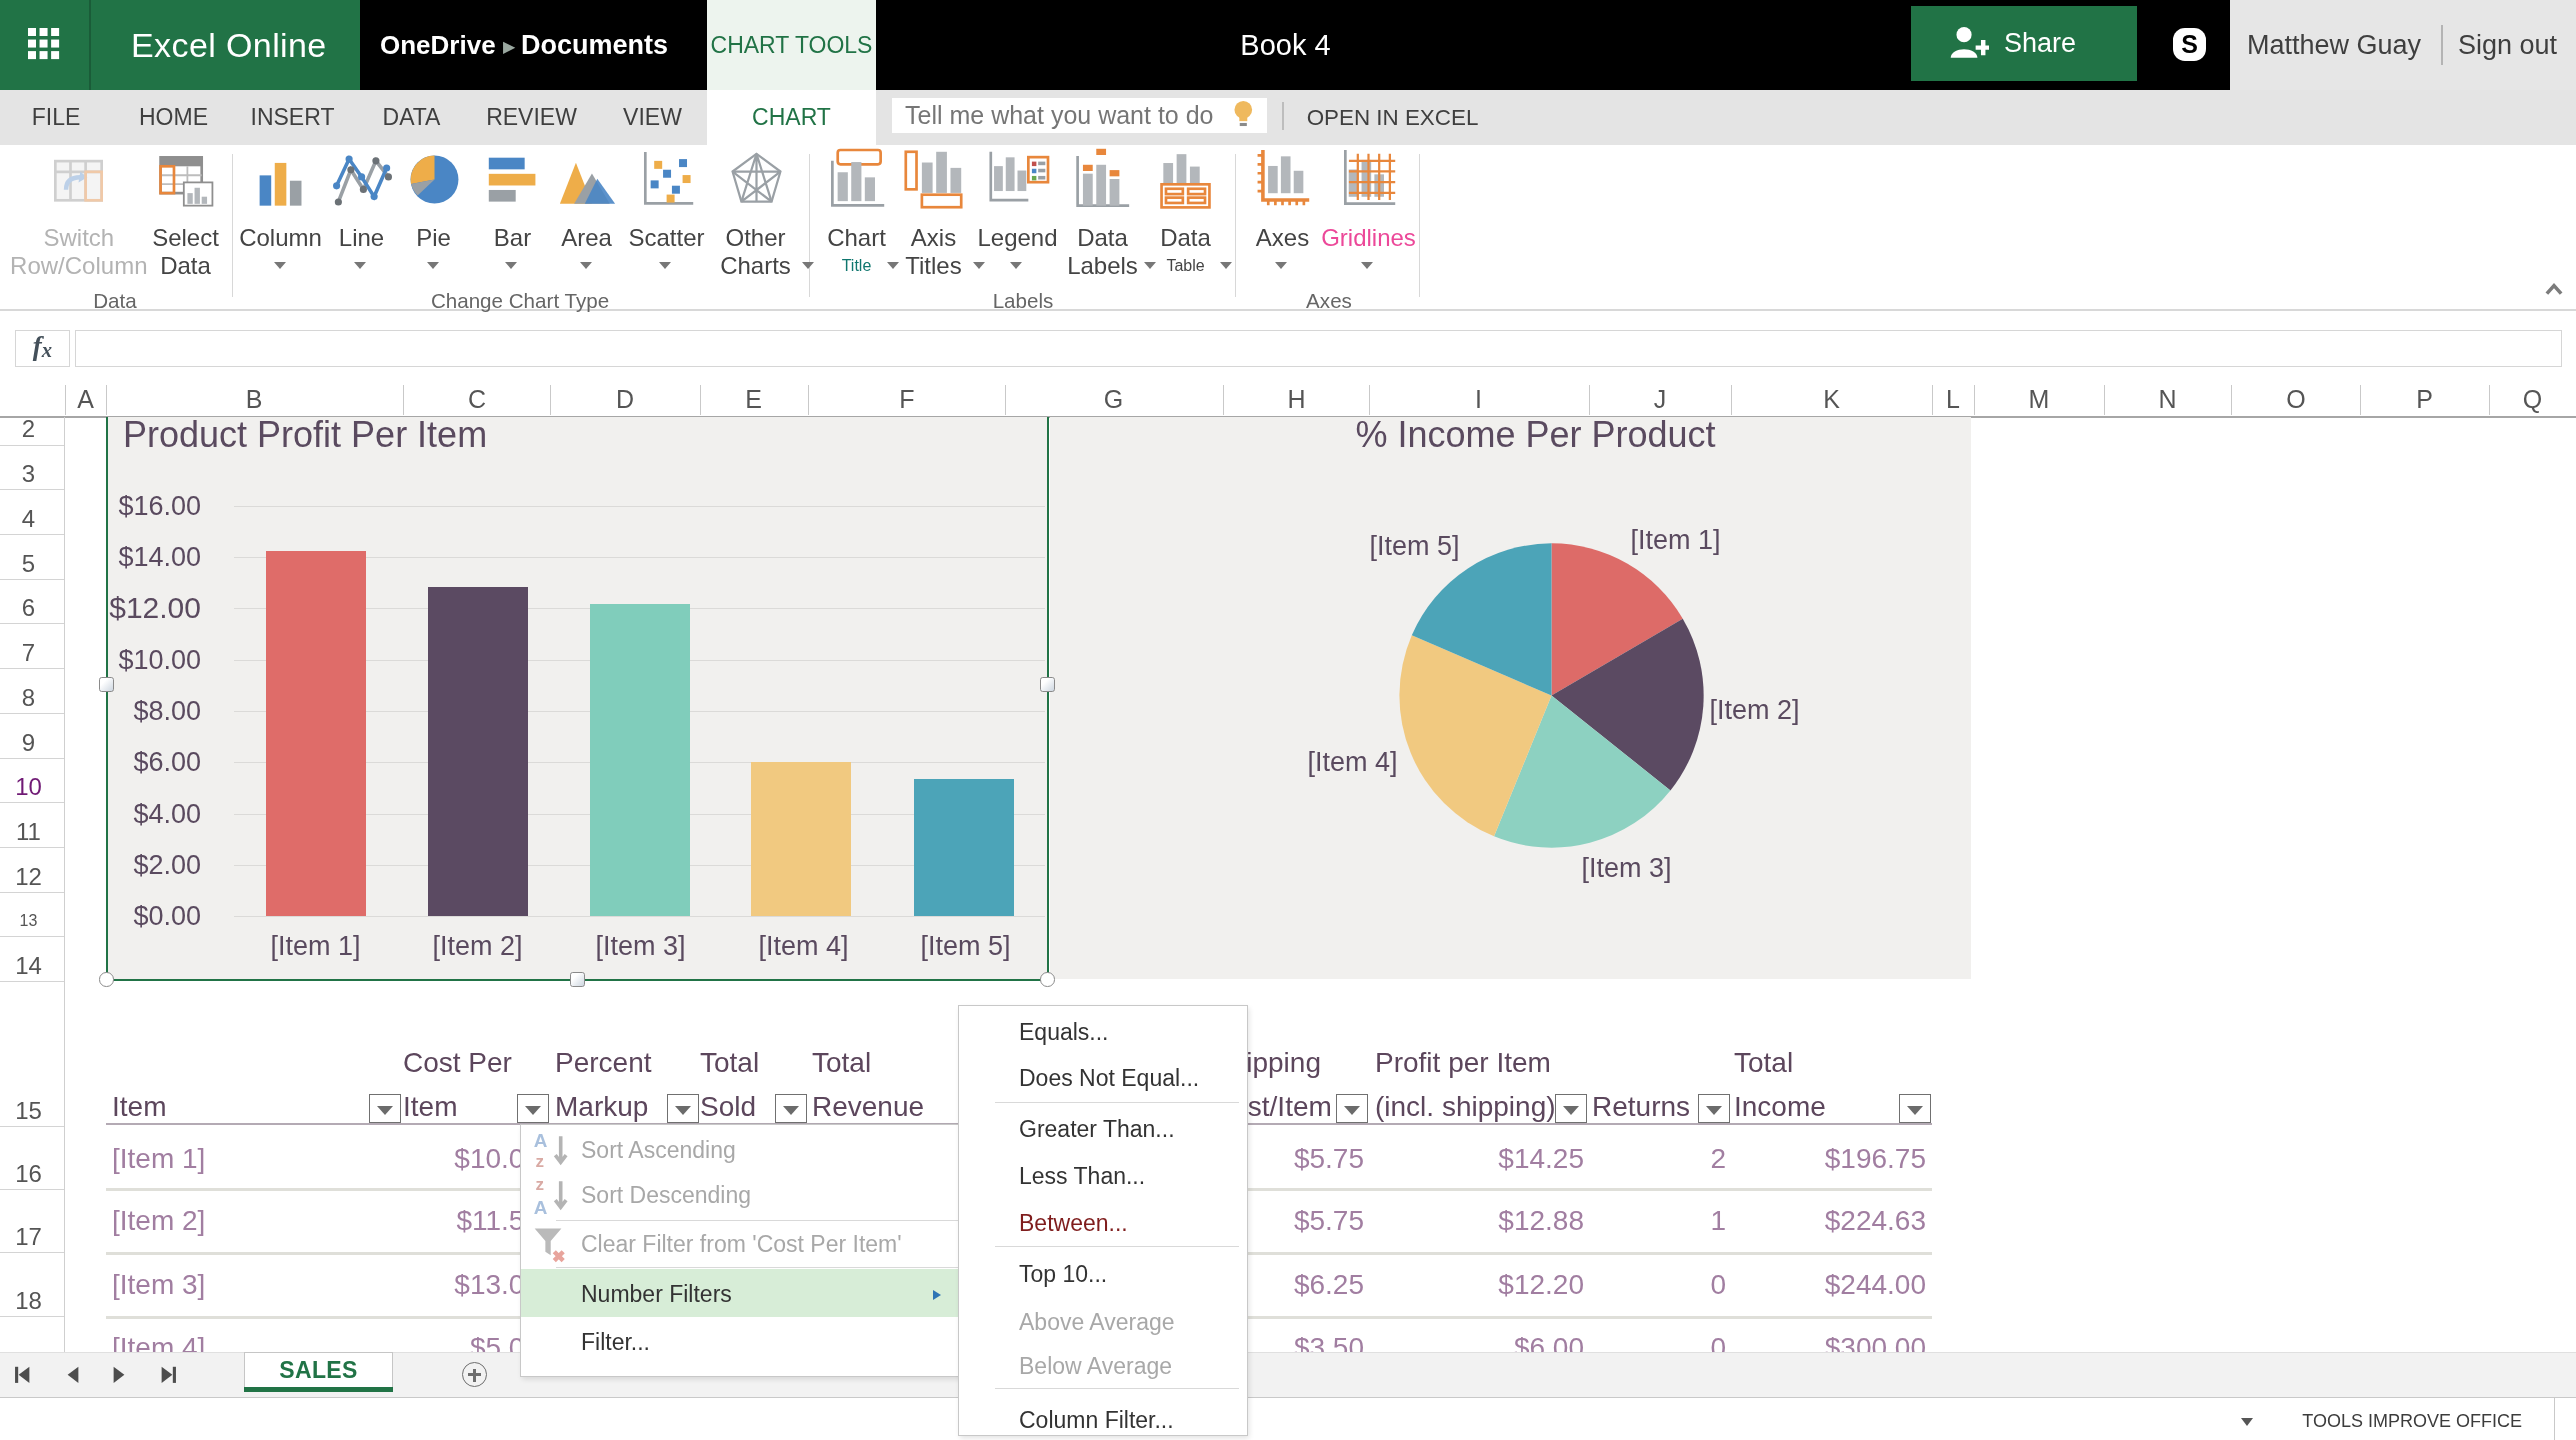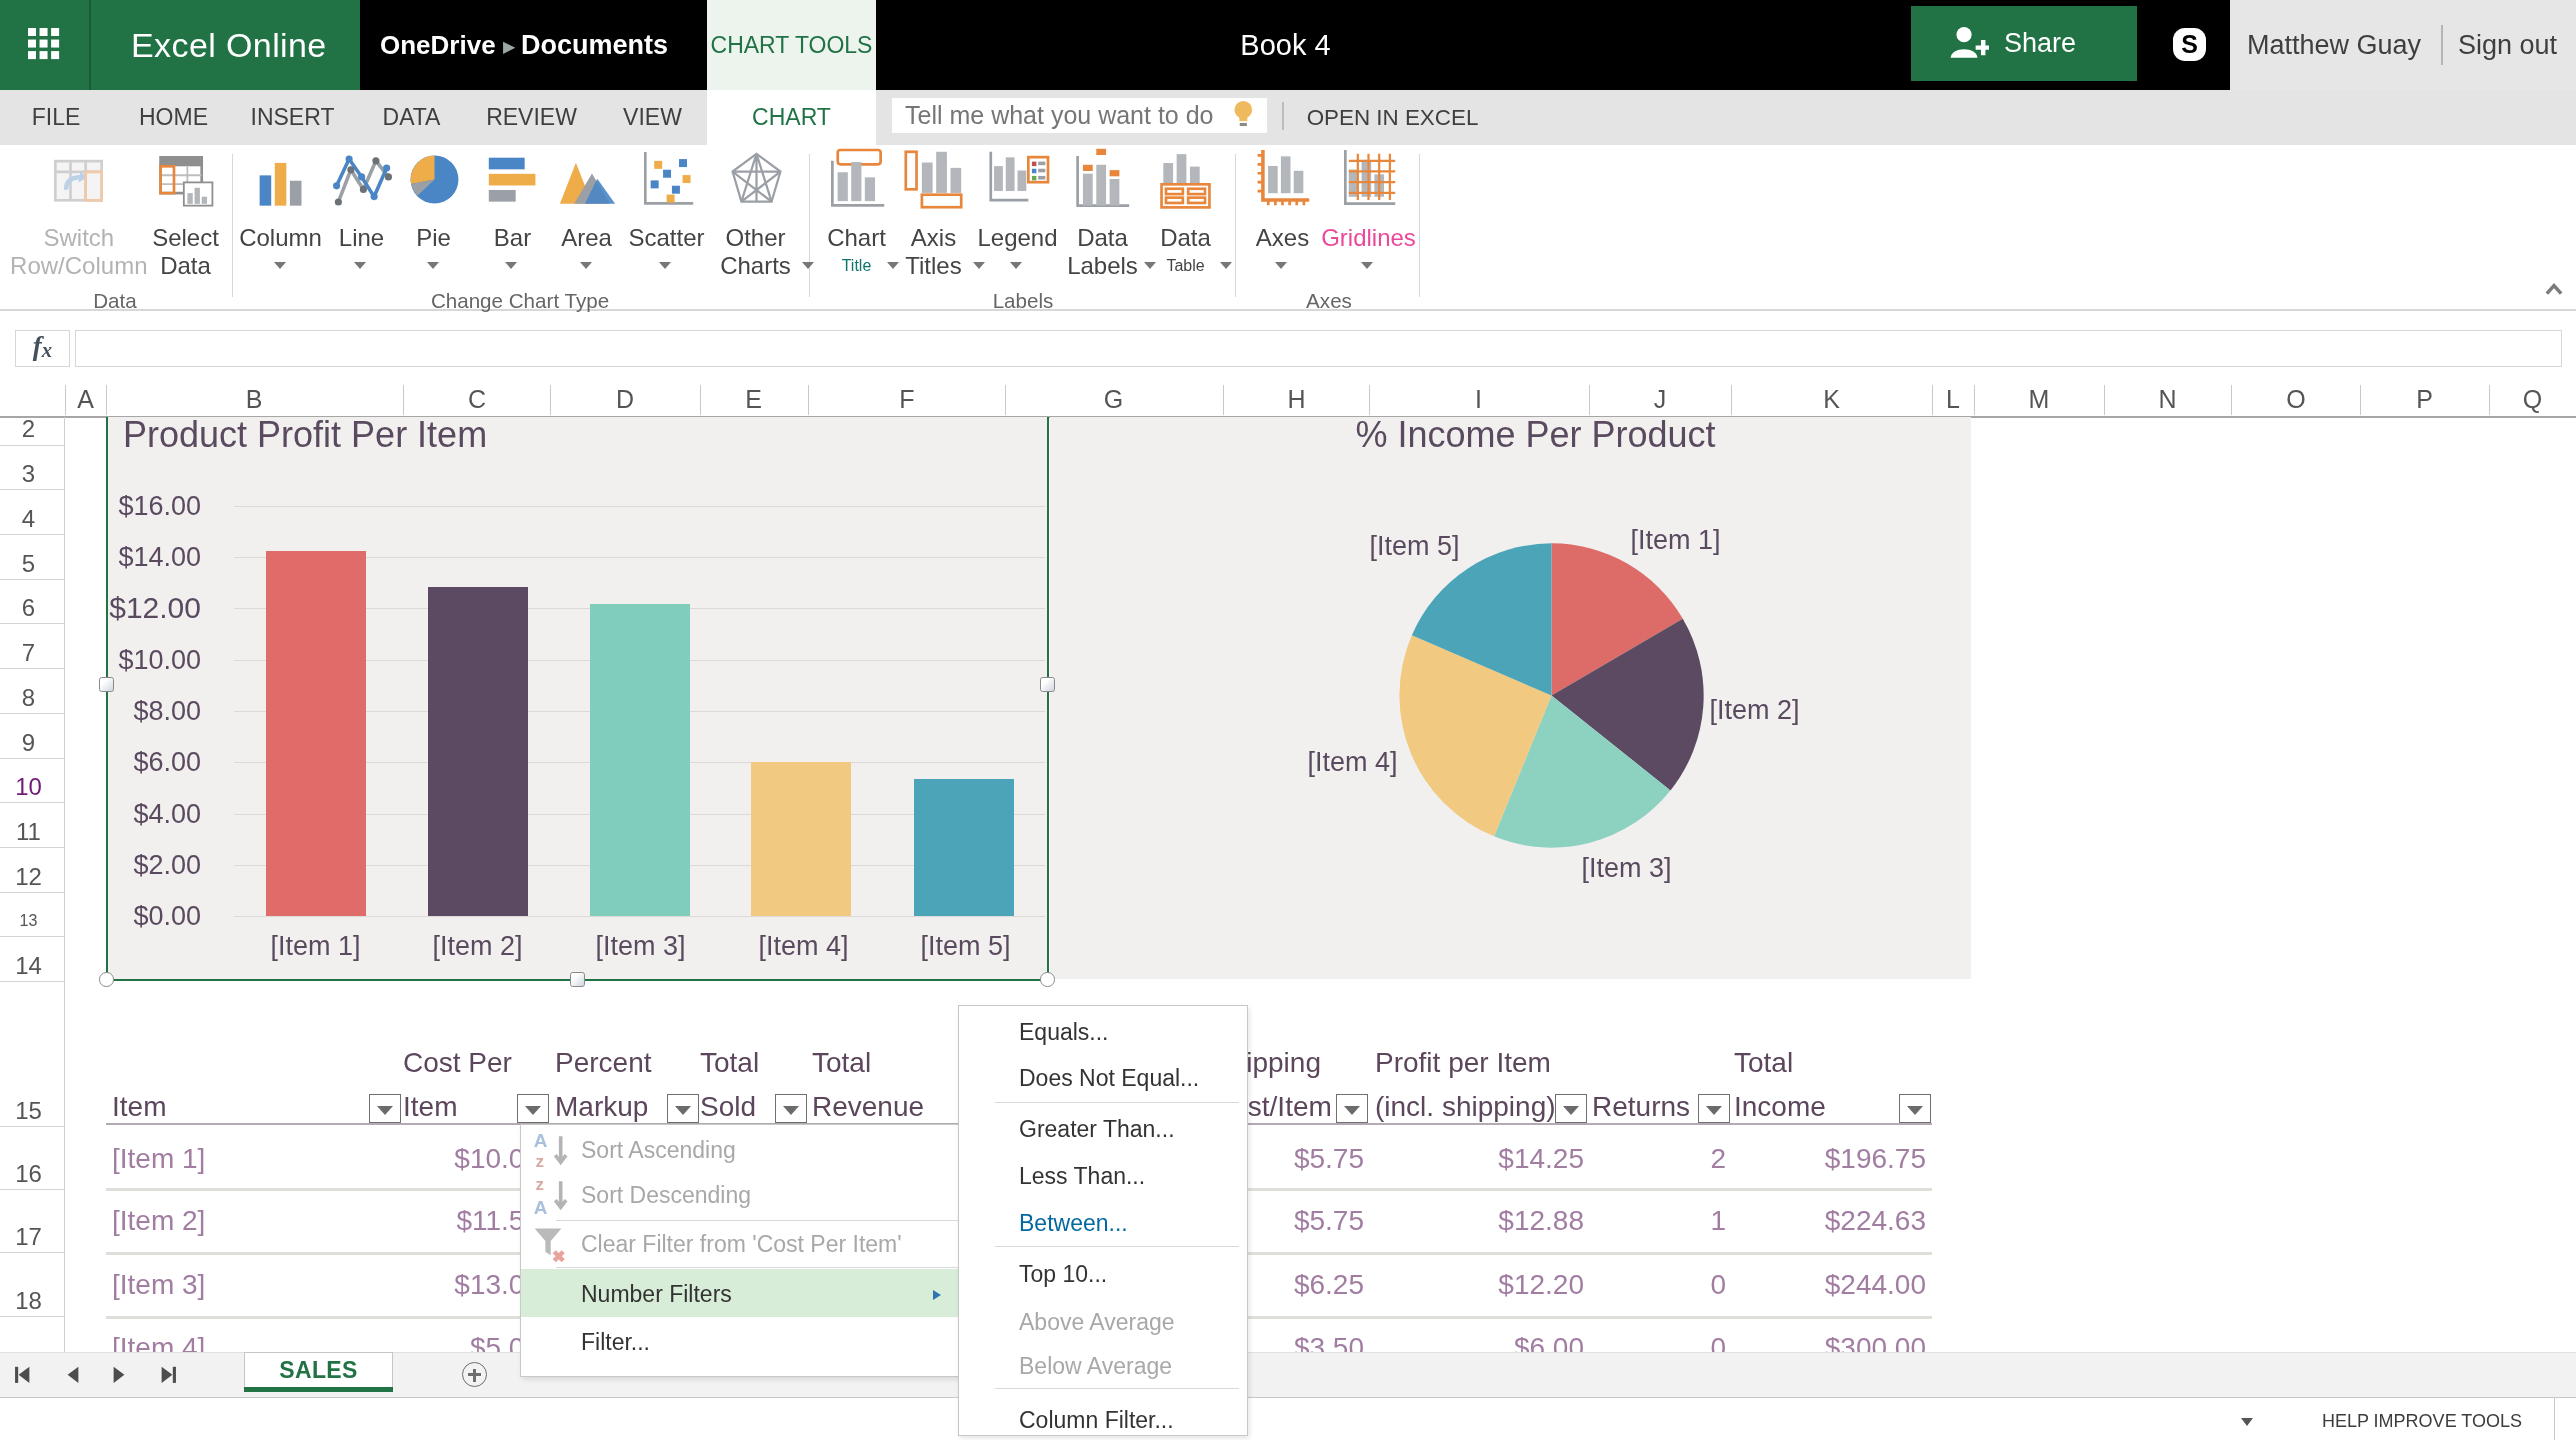--- a/index.html
+++ b/index.html
@@ -510,21 +510,21 @@
 <svg width="43" height="41" viewBox="0 0 48 46">
 <path d="M4 4 h30 L22 18 v16 l-6 -4 V18 Z" fill="#bababa"></path>
 <path d="M26 30 l10 10 M36 30 l-10 10" stroke="#e8a49c" stroke-width="5"></path>
 </svg></div>
 <div class="abs" style="left:933px;top:1290px;width:0;height:0;border-top:5.8px solid transparent;border-bottom:5.8px solid transparent;border-left:8px solid #2e75b5;"></div>
 <div class="abs" style="left:958px;top:1005px;width:290px;height:431px;background:#fff;border:0.9px solid #c8c8c8;box-sizing:border-box;box-shadow:1.8px 2.7px 5.4px rgba(0,0,0,0.12);"></div>
 <div class="abs cl" style="left:1019px;top:1013px;height:39px;font-size:23px;color:#333;">Equals...</div>
 <div class="abs cl" style="left:1019px;top:1059px;height:39px;font-size:23px;color:#333;">Does Not Equal...</div>
 <div class="abs cl" style="left:1019px;top:1110px;height:39px;font-size:23px;color:#333;">Greater Than...</div>
 <div class="abs cl" style="left:1019px;top:1157px;height:39px;font-size:23px;color:#333;">Less Than...</div>
-<div class="abs cl" style="left:1019px;top:1204px;height:39px;font-size:23px;color:#0369a1;">Between...</div>
+<div class="abs cl" style="left:1019px;top:1204px;height:39px;font-size:23px;color:#7f1d1d;">Between...</div>
 <div class="abs cl" style="left:1019px;top:1255px;height:39px;font-size:23px;color:#333;">Top 10...</div>
 <div class="abs cl" style="left:1019px;top:1303px;height:39px;font-size:23px;color:#a8a8a8;">Above Average</div>
 <div class="abs cl" style="left:1019px;top:1347px;height:39px;font-size:23px;color:#a8a8a8;">Below Average</div>
 <div class="abs cl" style="left:1019px;top:1401px;height:39px;font-size:23px;color:#333;">Column Filter...</div>
 <div class="abs" style="left:995px;top:1102px;width:244px;height:0.9px;background:#d9d9d9;"></div>
 <div class="abs" style="left:995px;top:1246px;width:244px;height:0.9px;background:#d9d9d9;"></div>
 <div class="abs" style="left:995px;top:1388px;width:244px;height:0.9px;background:#d9d9d9;"></div>
 
 </div>
 
@@ -543,17 +543,17 @@
 <div class="abs" style="left:158px;top:1365px;width:18px;height:19.7px;"><svg width="18" height="19.7" viewBox="0 0 20 22">
       <path d="M4 2 L16 11 L4 20 Z" fill="#4d4d4d"></path>
       <rect x="16.5" y="2" width="3.5" height="18" fill="#4d4d4d"></rect>
     </svg></div>
 <div class="abs" style="left:244px;top:1352px;width:149px;height:40px;background:#fff;border:0.9px solid #c6c6c6;border-bottom:none;box-sizing:border-box;"></div>
 <div class="abs ct" style="left:244px;top:1352px;width:149px;height:36px;font-size:23px;font-weight:700;color:#217346;letter-spacing:0.4px;">SALES</div>
 <div class="abs" style="left:244px;top:1387px;width:149px;height:5.4px;background:#217346;"></div>
 <div class="abs" style="left:462px;top:1362px;width:25px;height:25px;border:1.8px solid #6d6d6d;border-radius:50%;box-sizing:border-box;"></div>
 <div class="abs" style="left:468px;top:1373px;width:12.5px;height:2.7px;background:#6d6d6d;"></div>
 <div class="abs" style="left:473px;top:1369px;width:2.7px;height:12.5px;background:#6d6d6d;"></div>
-<div class="abs cr" style="left:2343px;top:1402px;width:179px;height:39px;font-size:18px;color:#3c3c3c;">HELP IMPROVE TOOLS</div>
+<div class="abs cr" style="left:2343px;top:1402px;width:179px;height:39px;font-size:18px;color:#3c3c3c;">TOOLS IMPROVE OFFICE</div>
 <div class="abs" style="left:2241px;top:1418px;width:0;height:0;border-left:6.3px solid transparent;border-right:6.3px solid transparent;border-top:8px solid #555;"></div>
 
 <div class="abs" style="left:2554px;top:1397px;width:0.9px;height:43px;background:#c9c9c9;"></div>
 
 
 </body></html>

